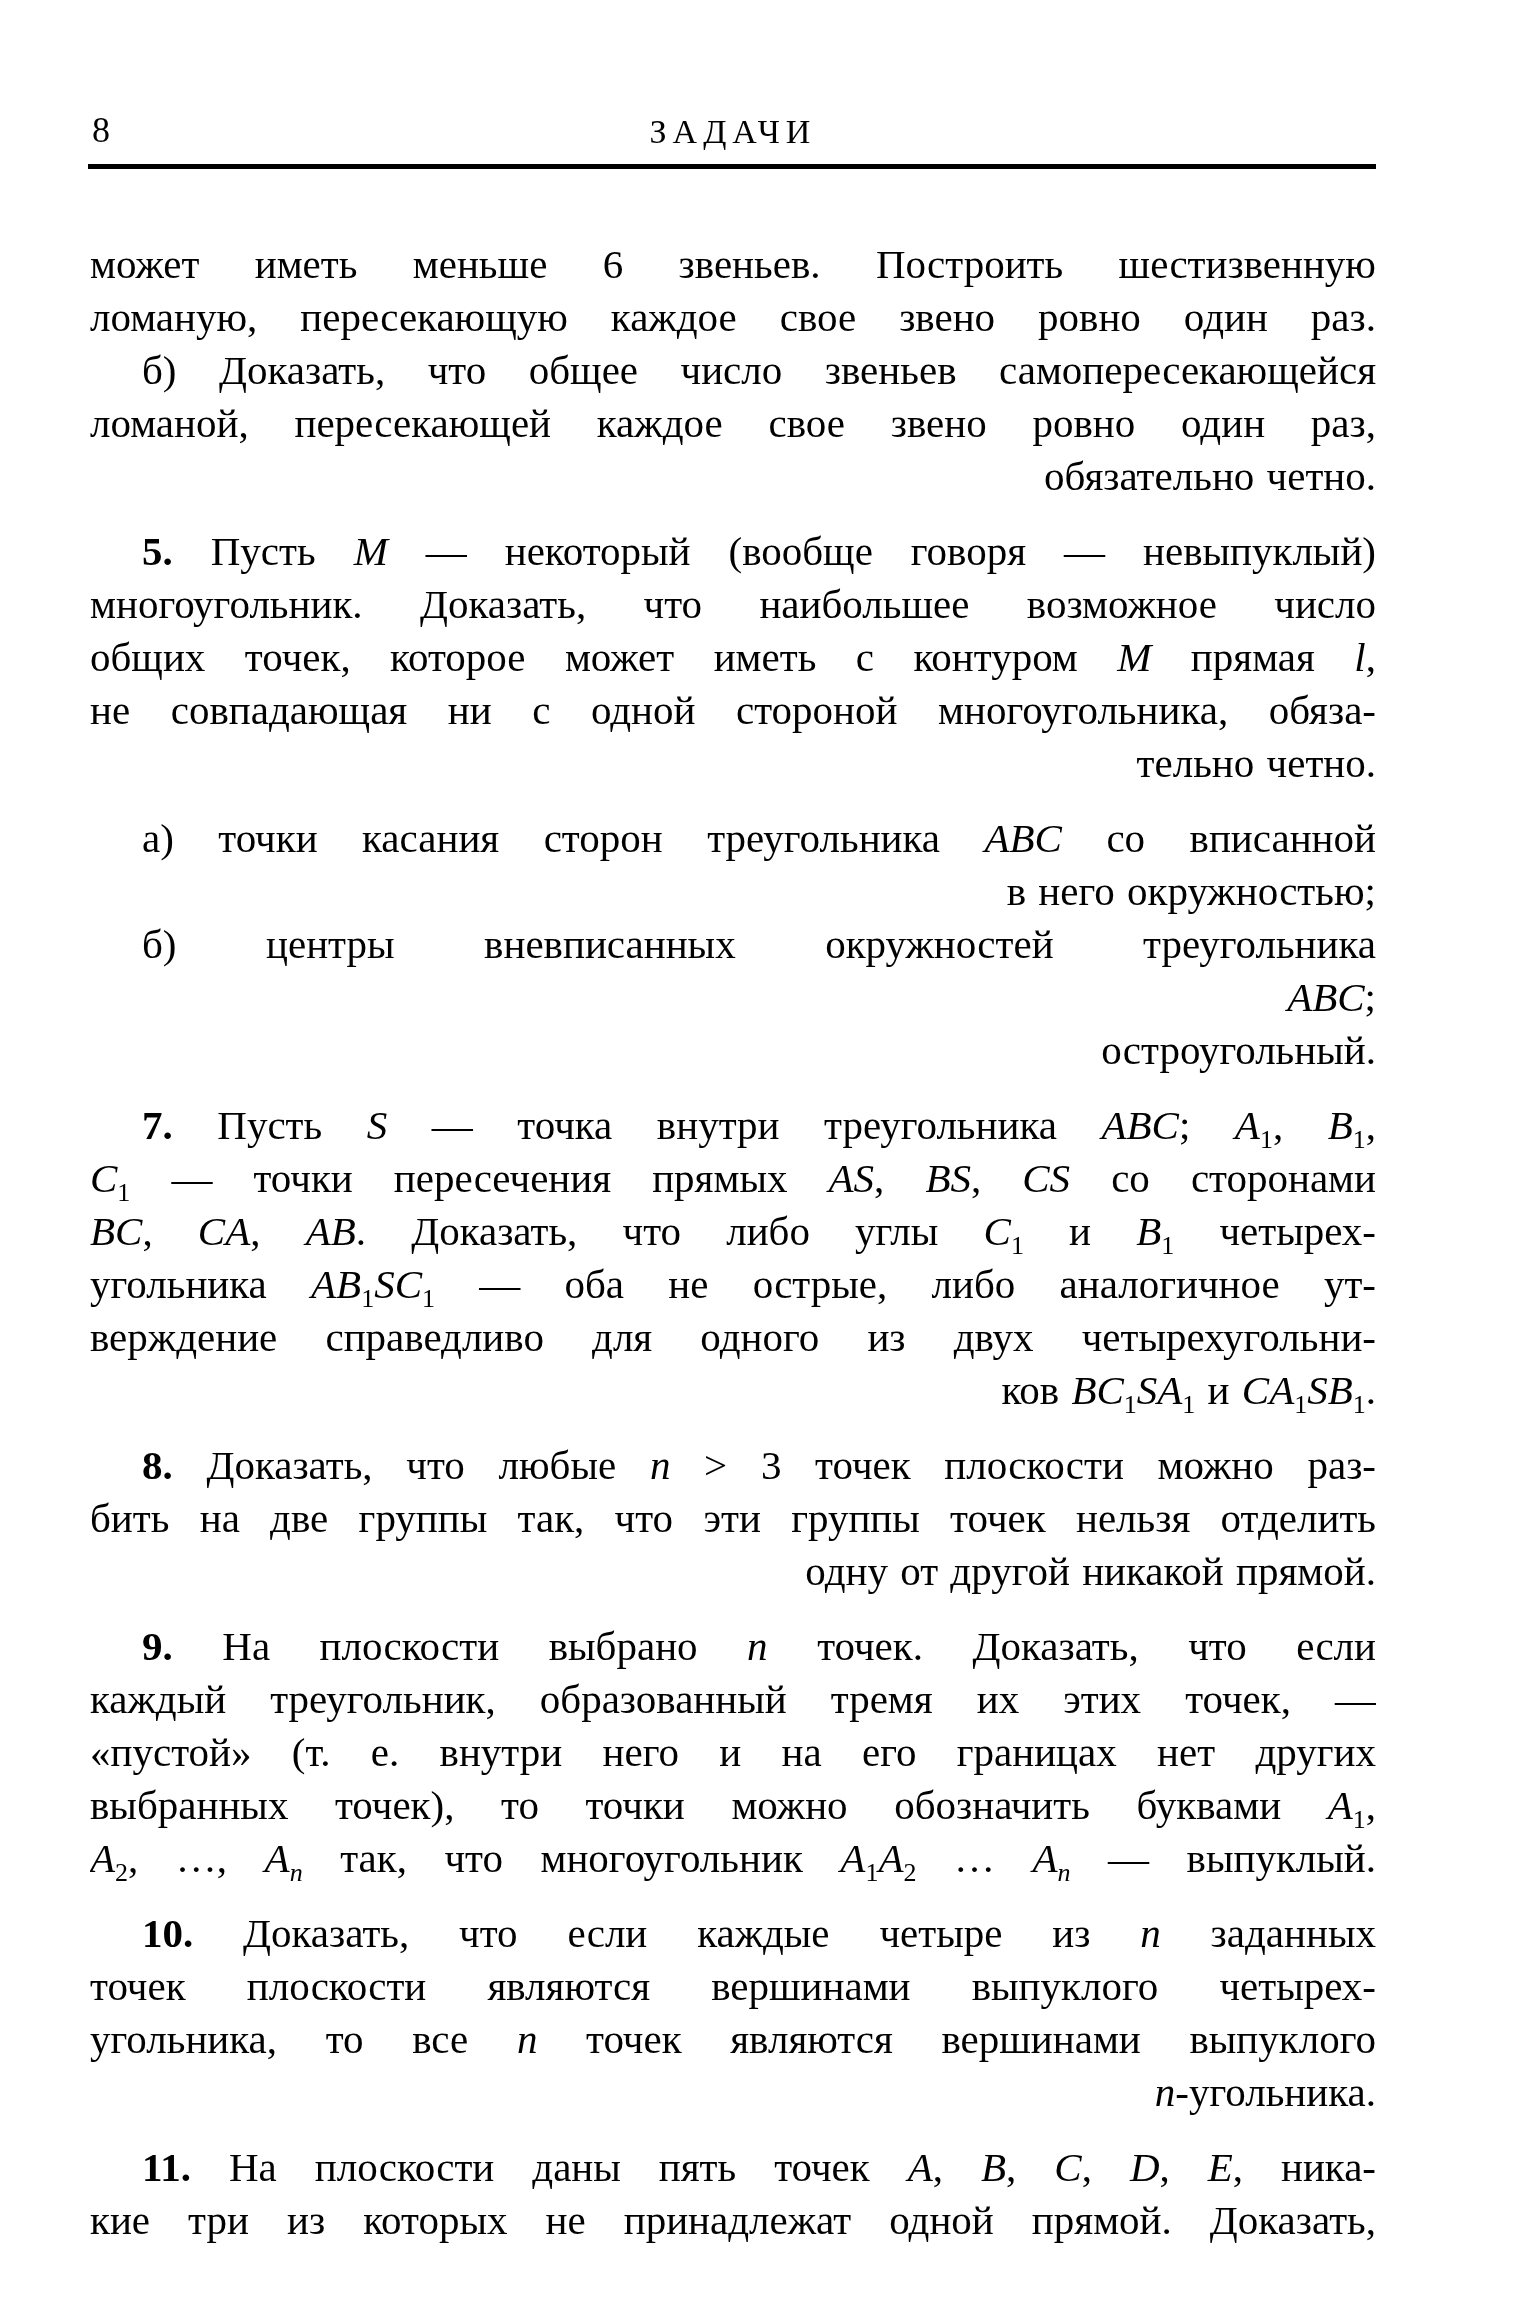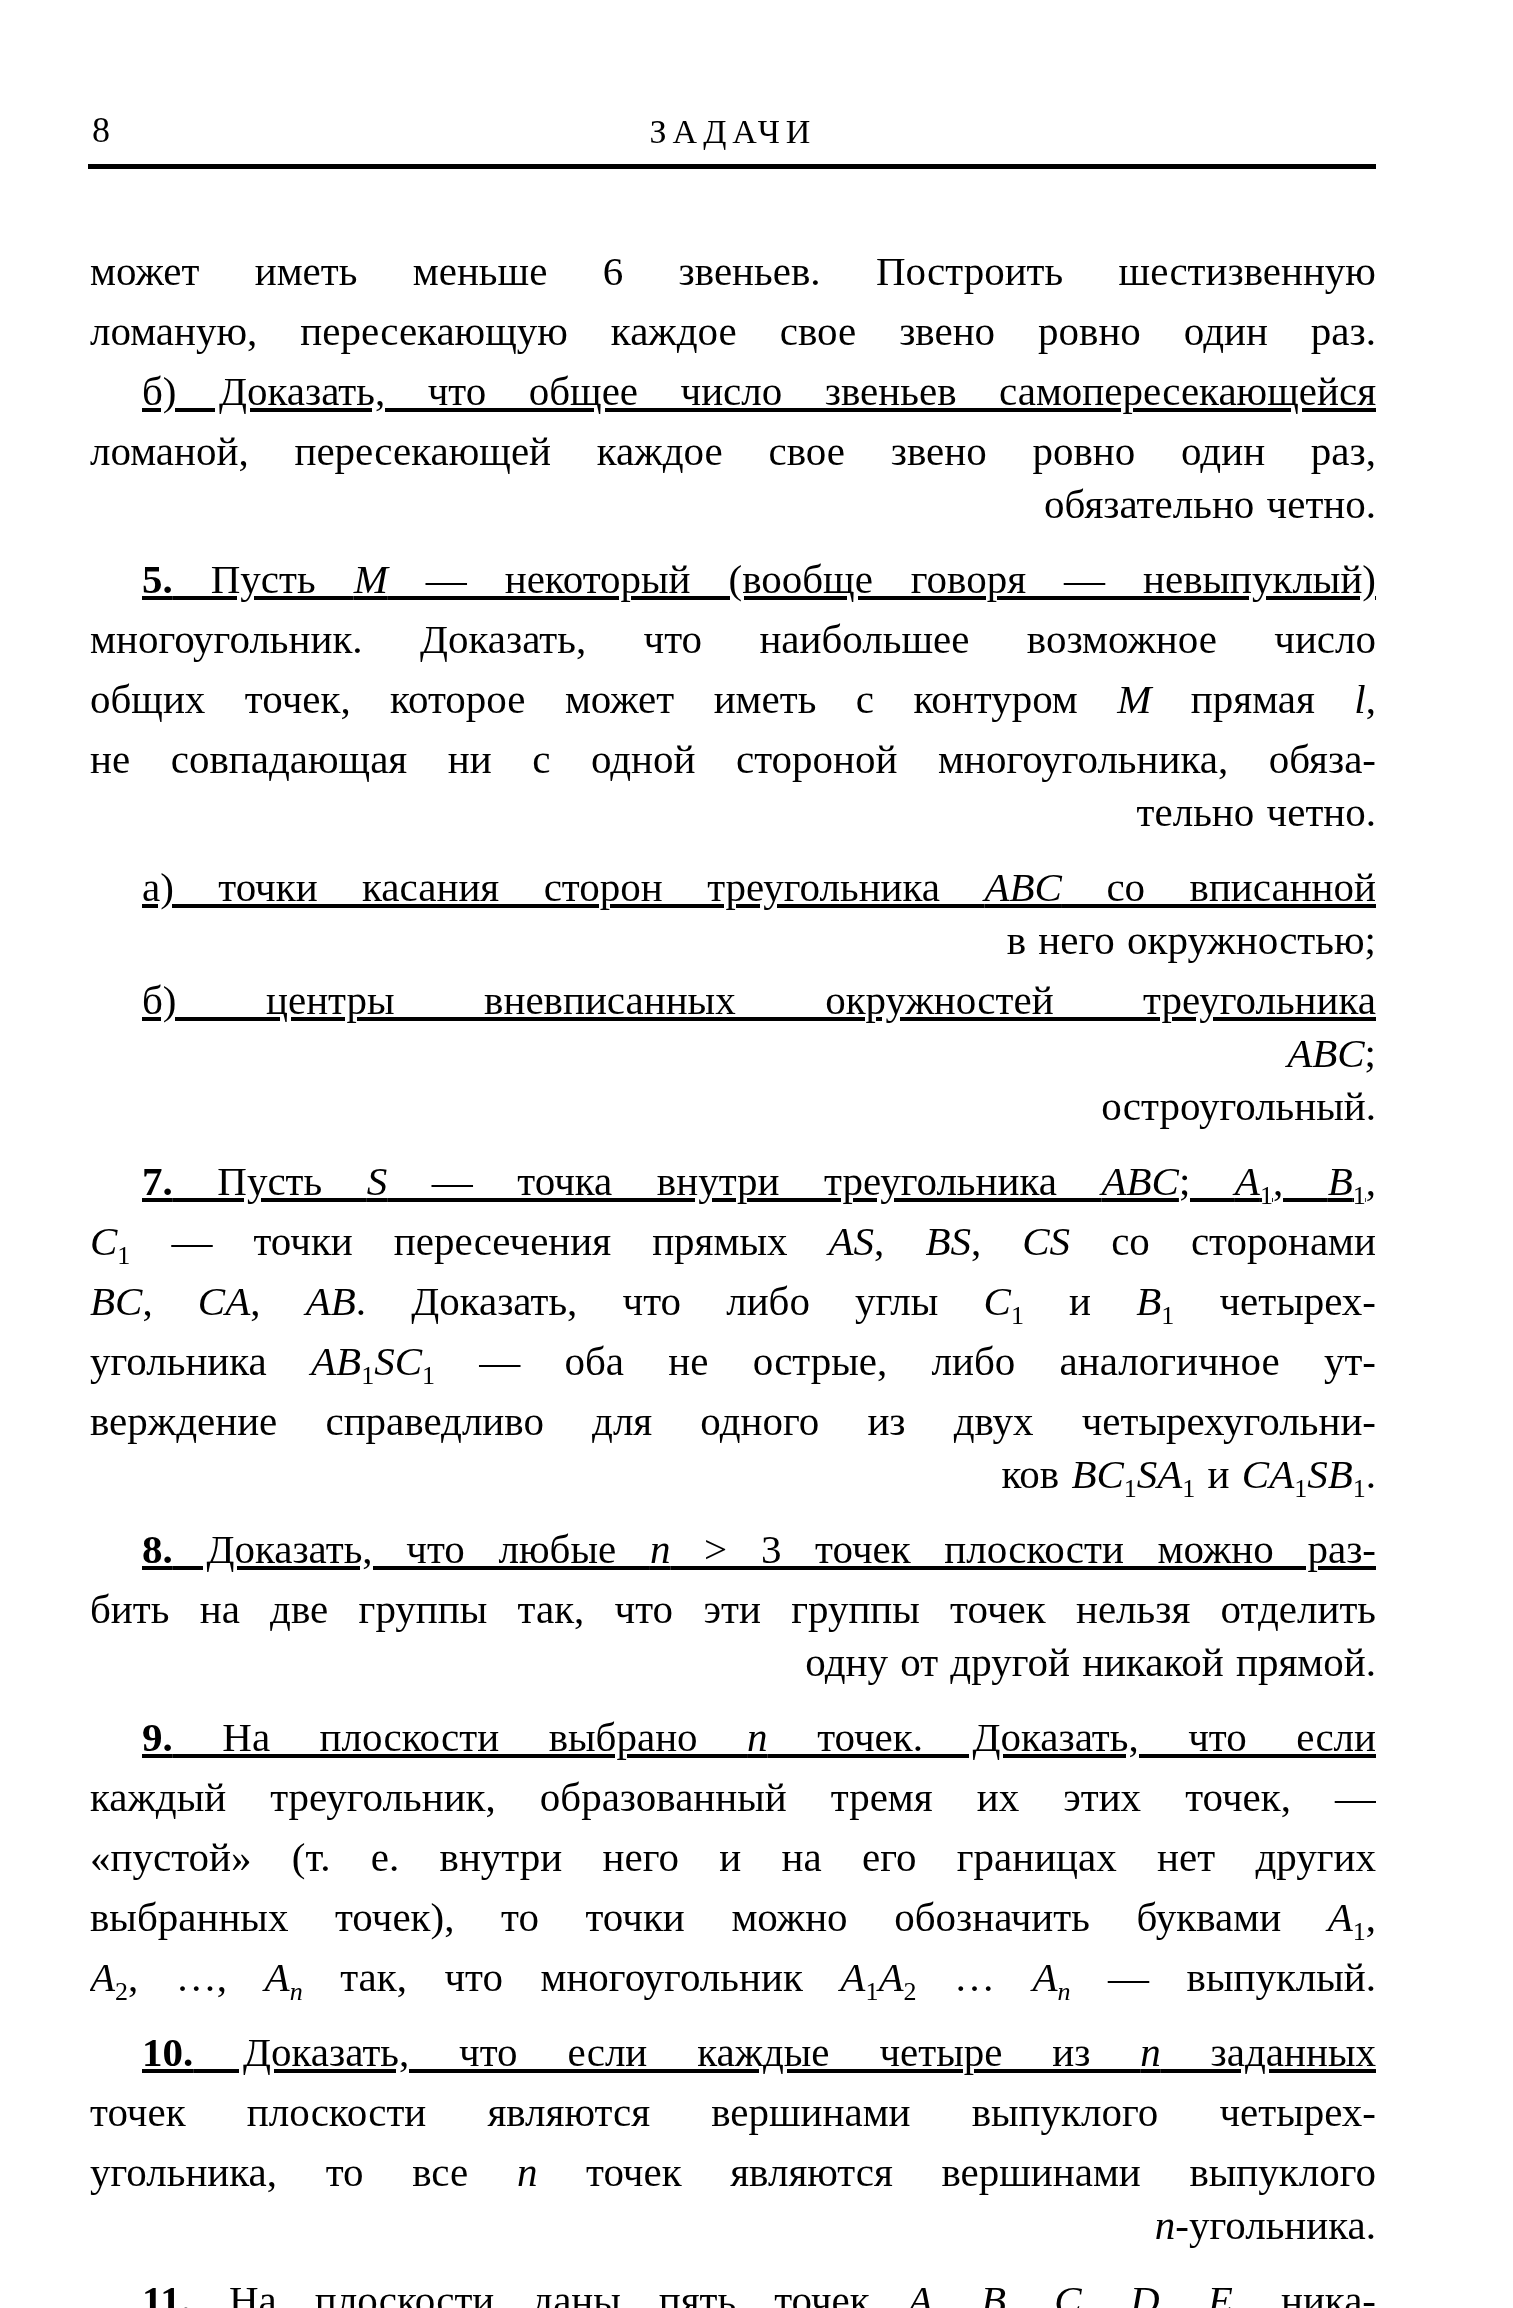--- a/index.html
+++ b/index.html
@@ -23,23 +23,23 @@
     position:absolute;left:90px;top:238px;width:1286px;
     font-size:41px;
   }
   .para{margin-top:22px;}
   .para:first-child{margin-top:0;}
   .line{
     height:53px;line-height:53px;overflow:hidden;
     word-spacing:2px;
     text-align:right;
   }
-  .line.justify{text-align:justify;margin-top:7px;}
+  .line.justify{text-align:justify;}
   .line.justify::after{content:"";display:inline-block;width:100%;height:0;vertical-align:top;}
-  .line.indent{text-indent:52px;text-decoration:underline;}
+  .line.indent{text-indent:52px;}
   .m{font-style:italic;}
   .b{font-weight:bold;}
   sub{
     font-size:26px;line-height:0;position:relative;vertical-align:baseline;bottom:-9px;
   }
 </style>
 </head>
 <body>
 
 <div class="page">

